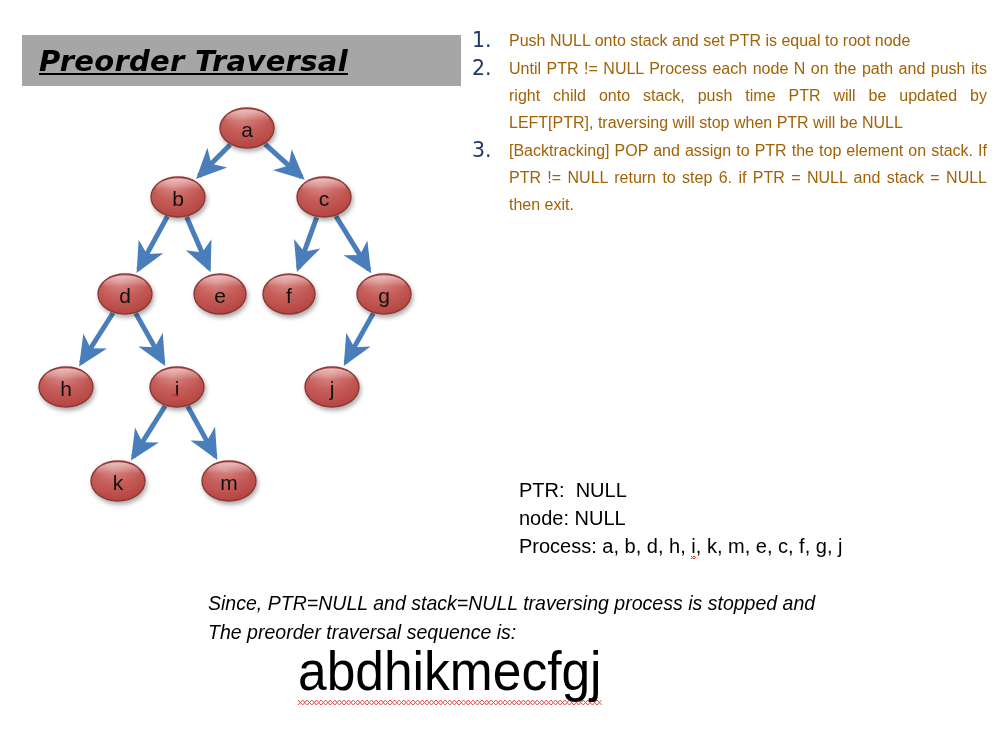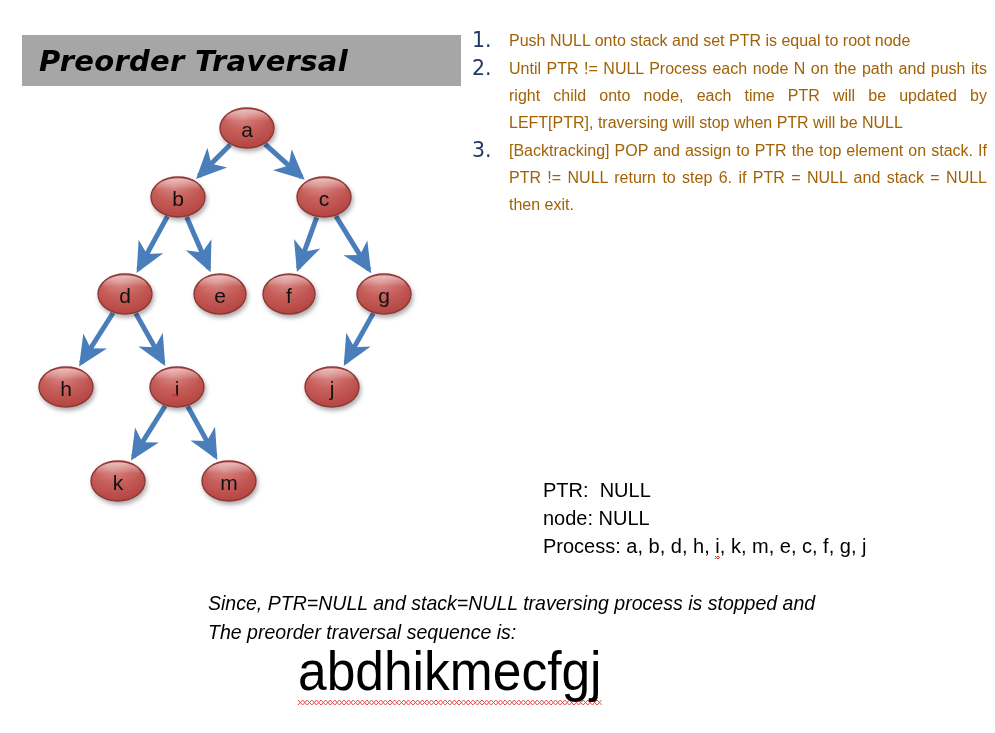--- a/index.html
+++ b/index.html
@@ -19,20 +19,21 @@
   
   #title-banner {
     position: absolute;
     left: 22px;
     top: 35px;
     width: 439px;
     height: 51px;
     background: #a6a6a6;
     display: flex;
     align-items: center;
+    text-decoration: underline;
   }
   #title-banner .title-text {
     font-family: "DejaVu Sans", sans-serif;
     font-style: italic;
     font-weight: 700;
     font-size: 29px;
     color: #000000;
     letter-spacing: 0.3px;
     padding-left: 17px;
     white-space: nowrap;
@@ -86,21 +87,20 @@
     flex: 1 1 auto;
   }
   .step-text.nojust { text-align: left; }
 
   
   #state-block {
     position: absolute;
     left: 519px;
     top: 476px;
     width: 420px;
-    margin-left: 24px;
   }
   #state-block .state-line {
     font-family: "Liberation Sans", sans-serif;
     font-size: 20px;
     color: #000000;
     line-height: 28px;
     white-space: pre;
   }
   #state-block .state-line .misspell {
     border-bottom: 0px;
@@ -261,21 +261,21 @@
   </svg>
 </div>
 
 <ol id="steps-list" style="list-style: none; margin: 0px; padding: 0px;">
     <li class="step-row">
       <span class="step-num">1.</span>
       <span class="step-text nojust">Push NULL onto stack and set PTR is equal to root node</span>
     </li>
     <li class="step-row">
       <span class="step-num">2.</span>
-      <span class="step-text">Until PTR != NULL Process each node N on the path and push its right child onto node, each time PTR will be updated by LEFT[PTR], traversing will stop when PTR will be NULL</span>
+      <span class="step-text">Until PTR != NULL Process each node N on the path and push its right child onto stack, push time PTR will be updated by LEFT[PTR], traversing will stop when PTR will be NULL</span>
     </li>
     <li class="step-row">
       <span class="step-num">3.</span>
       <span class="step-text">[Backtracking] POP and assign to PTR the top element on stack. If PTR != NULL return to step 6. if PTR = NULL and stack = NULL then exit.</span>
     </li>
   </ol>
 
 <div id="state-block">
   <div class="state-line">PTR:  NULL</div>
   <div class="state-line">node: NULL</div>

